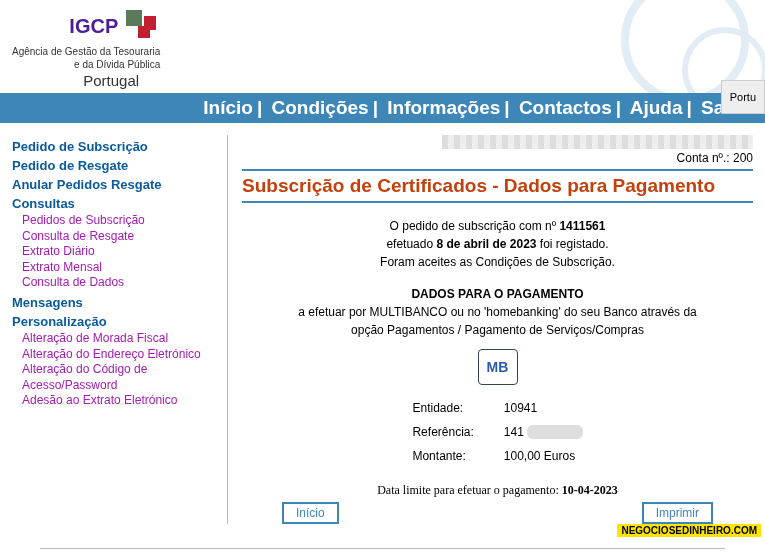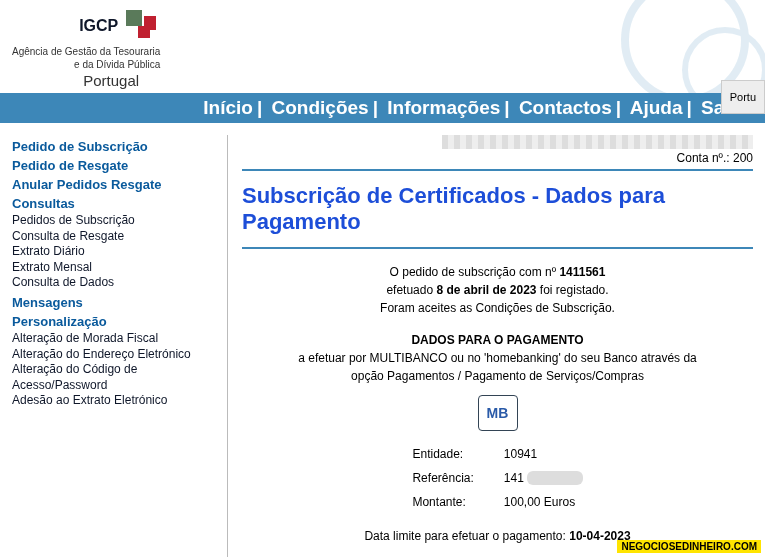--- a/index.html
+++ b/index.html
@@ -1,51 +1,51 @@
 <!DOCTYPE html>
 <html><head>
 <meta charset="utf-8">
 <style>
 * { margin: 0; padding: 0; box-sizing: border-box; }
 body { font-family: Verdana, Arial, sans-serif; font-size: 12px; background: #fff; width: 765px; }
 .header { display: flex; justify-content: space-between; align-items: flex-start; padding: 8px 12px 4px; }
 .brand { text-align: right; }
 .brand-top { display: flex; align-items: center; justify-content: flex-end; gap: 6px; }
-.igcp { font-size: 16px; font-weight: bold; color: #0f172a; }
+.igcp { font-size: 20px; font-weight: bold; color: #4c1d95; }
 .logo { width: 36px; height: 36px; }
 .agency { font-size: 10px; color: #333; margin-top: 2px; }
 .portugal { font-size: 15px; color: #333; margin-top: 2px; text-align: center; margin-left: 50px; }
 .bg-deco { position: absolute; right: 0; top: 0; width: 220px; height: 100px; opacity: 0.15; }
 .tab-r { position: absolute; right: 0; top: 80px; background: #eee; border: 1px solid #ccc; padding: 10px 8px; font-size: 11px; }
 .navbar { background: #3d87b8; padding: 4px 28px; text-align: right; color: #fff; font-weight: bold; font-size: 19px; }
 .navbar a { color: #fff; text-decoration: none; }
 .sep { color: #fff; margin: 0 4px; }
 .body-wrap { display: flex; padding: 12px; }
 .sidebar { width: 215px; padding-right: 10px; }
 .sb-head { color: #0a5a9c; font-weight: bold; font-size: 13px; margin-top: 4px; margin-bottom: 2px; }
-.sb-link { color: #0f172a; font-size: 12px; cursor: pointer; line-height: 1.3; }
+.sb-link { color: #a21caf; font-size: 12px; margin-left: 10px; cursor: pointer; line-height: 1.3; }
 .vline { width: 1px; background: #bbb; margin-right: 14px; }
 .content { flex: 1; }
 .pix { height: 14px; background: repeating-linear-gradient(90deg,#ddd,#ddd 6px,#eee 6px,#eee 12px); margin-left: 200px; margin-bottom: 2px; }
 .conta { text-align: right; font-size: 12px; margin-bottom: 4px; }
-.title { color: #1d4ed8; font-size: 22px; font-weight: bold; border-top: 2px solid #3d87b8; border-bottom: 2px solid #3d87b8; padding: 12px 0; margin-bottom: 14px; }
+.title { color: #c2410c; font-size: 19px; font-weight: bold; border-top: 2px solid #3d87b8; border-bottom: 2px solid #3d87b8; padding: 4px 0; margin-bottom: 14px; }
 .ctext { text-align: center; font-size: 12px; line-height: 1.5; }
 .bold { font-weight: bold; }
 .mb-logo { width: 40px; height: 36px; margin: 10px auto; border: 1px solid #345; border-radius: 4px; display: flex; align-items: center; justify-content: center; }
 .mb-inner { font-size: 8px; font-weight: bold; color: #345; text-align: center; }
 .pay-tbl { margin: 8px auto; font-size: 12px; }
 .pay-tbl td { padding: 4px 14px; }
 .pay-tbl td:first-child { text-align: left; }
 .blur { background: #ddd; color: transparent; border-radius: 6px; padding: 0 8px; }
-.limit { text-align: center; margin: 14px 0 16px; font-size: 12px; }
+.limit { text-align: center; margin: 14px 0 4px; font-size: 12px; font-family: Liberation Serif, serif; }
 .btns { display: flex; justify-content: space-between; padding: 0 40px; }
 .btn { border: 2px solid #3d87b8; padding: 2px 12px; color: #3d87b8; font-size: 12px; cursor: pointer; }
 .footer-hr { margin: 12px 40px 0; border: none; border-top: 1px solid #bbb; }
 .footer { display: flex; justify-content: space-between; padding: 6px 40px 0; font-size: 11px; color: #3d87b8; align-items: center; }
-.wm { position: absolute; right: 4px; bottom: 4px; background: #ffe400; color: #000; font-weight: bold; font-size: 10px; padding: 1px 4px; }
+.wm { position: absolute; right: 4px; bottom: 20px; background: #ffe400; color: #000; font-weight: bold; font-size: 10px; padding: 1px 4px; }
 .page { position: relative; width: 765px; height: 557px; overflow: hidden; }
 </style>
 </head>
 <body>
 <div class="page">
 
 <div class="header">
   <div class="brand">
     <div class="brand-top">
       <span class="igcp">IGCP</span>

